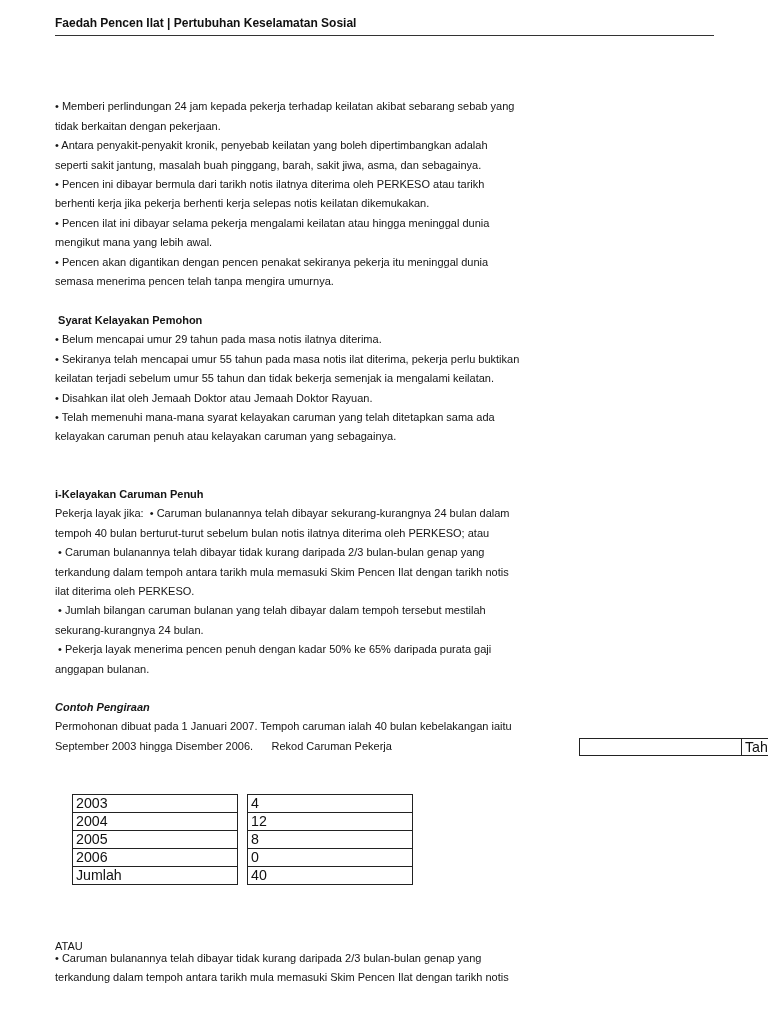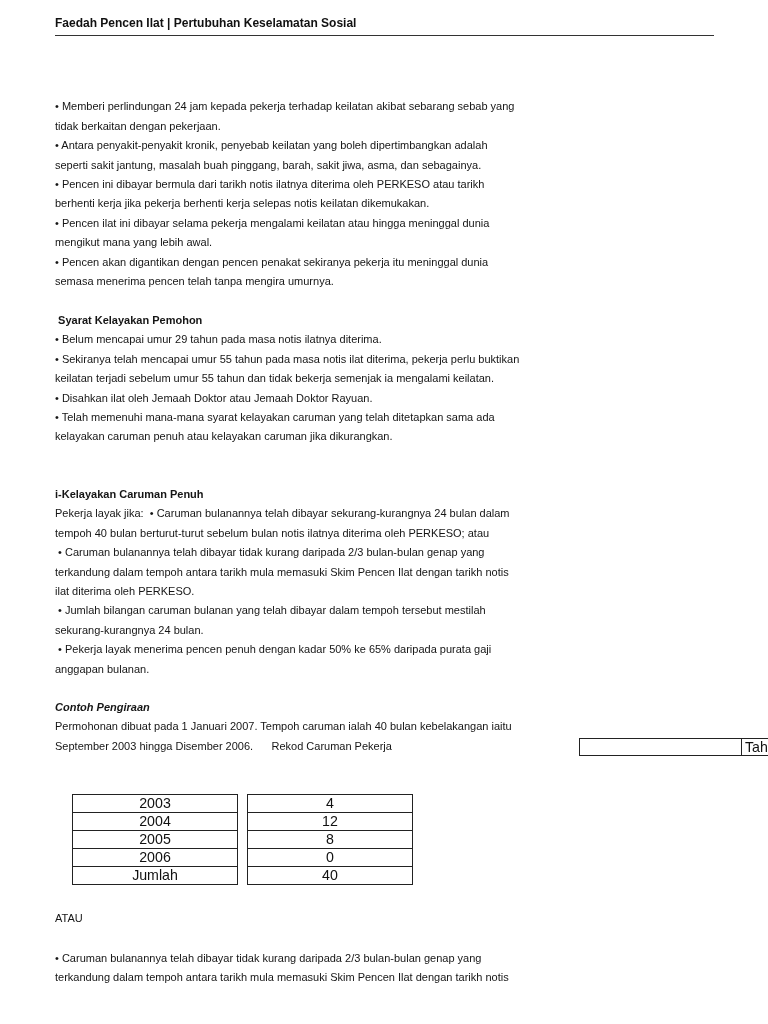--- a/index.html
+++ b/index.html
@@ -9,21 +9,21 @@
     }
     .header {
       position: absolute; left: 55px; top: 14px; width: 659px;
       font-size: 12px; font-weight: bold; color: #111;
       padding-bottom: 3px; border-bottom: 1px solid #333; line-height: 18px;
     }
     .p { position: absolute; left: 55px; font-size: 11px; line-height: 19.4px; white-space: nowrap; color: #151515; }
     .h { font-weight: bold; }
     .hi { font-weight: bold; font-style: italic; }
     .cellbox { position: absolute; border: 1px solid #222; height: 18px; box-sizing: border-box; }
-    .tbl { position: absolute; border-collapse: collapse; font-size: 14.2px; text-align: center; }
+    .tbl { position: absolute; border-collapse: collapse; font-size: 14.2px; }
     .tbl td { border: 1px solid #222; padding: 0 3px; height: 17px; line-height: 17px; }
   </style>
 </head>
 <body>
 
 <div class="header">Faedah Pencen Ilat | Pertubuhan Keselamatan Sosial</div>
 
 <div>
   <div class="p" style="top:97px">• Memberi perlindungan 24 jam kepada pekerja terhadap keilatan akibat sebarang sebab yang</div>
   <div class="p" style="top:117px">tidak berkaitan dengan pekerjaan.</div>
@@ -37,21 +37,21 @@
   <div class="p" style="top:272px">semasa menerima pencen telah tanpa mengira umurnya.</div>
 </div>
 
 <div>
   <div class="p h" style="top:311px; white-space:pre"> Syarat Kelayakan Pemohon</div>
   <div class="p" style="top:330px">• Belum mencapai umur 29 tahun pada masa notis ilatnya diterima.</div>
   <div class="p" style="top:350px">• Sekiranya telah mencapai umur 55 tahun pada masa notis ilat diterima, pekerja perlu buktikan</div>
   <div class="p" style="top:369px">keilatan terjadi sebelum umur 55 tahun dan tidak bekerja semenjak ia mengalami keilatan.</div>
   <div class="p" style="top:389px">• Disahkan ilat oleh Jemaah Doktor atau Jemaah Doktor Rayuan.</div>
   <div class="p" style="top:408px">• Telah memenuhi mana-mana syarat kelayakan caruman yang telah ditetapkan sama ada</div>
-  <div class="p" style="top:427px">kelayakan caruman penuh atau kelayakan caruman jika dikurangkan.</div>
+  <div class="p" style="top:427px">kelayakan caruman penuh atau kelayakan caruman yang sebagainya.</div>
 </div>
 
 <div>
   <div class="p h" style="top:485px">i-Kelayakan Caruman Penuh</div>
   <div class="p" style="top:504px; white-space:pre">Pekerja layak jika:  • Caruman bulanannya telah dibayar sekurang-kurangnya 24 bulan dalam</div>
   <div class="p" style="top:524px">tempoh 40 bulan berturut-turut sebelum bulan notis ilatnya diterima oleh PERKESO; atau</div>
   <div class="p" style="top:543px; white-space:pre"> • Caruman bulanannya telah dibayar tidak kurang daripada 2/3 bulan-bulan genap yang</div>
   <div class="p" style="top:563px">terkandung dalam tempoh antara tarikh mula memasuki Skim Pencen Ilat dengan tarikh notis</div>
   <div class="p" style="top:582px">ilat diterima oleh PERKESO.</div>
   <div class="p" style="top:601px; white-space:pre"> • Jumlah bilangan caruman bulanan yang telah dibayar dalam tempoh tersebut mestilah</div>
@@ -102,16 +102,16 @@
           <td>0</td>
         </tr>
     <tr>
           <td>40</td>
         </tr>
   </tbody>
     </table>
 </div>
 
 <div>
-  <div class="p" style="top:909px">ATAU</div>
+  <div class="p" style="top:937px">ATAU</div>
   <div class="p" style="top:949px">• Caruman bulanannya telah dibayar tidak kurang daripada 2/3 bulan-bulan genap yang</div>
   <div class="p" style="top:968px">terkandung dalam tempoh antara tarikh mula memasuki Skim Pencen Ilat dengan tarikh notis</div>
 </div>
 
 </body></html>

